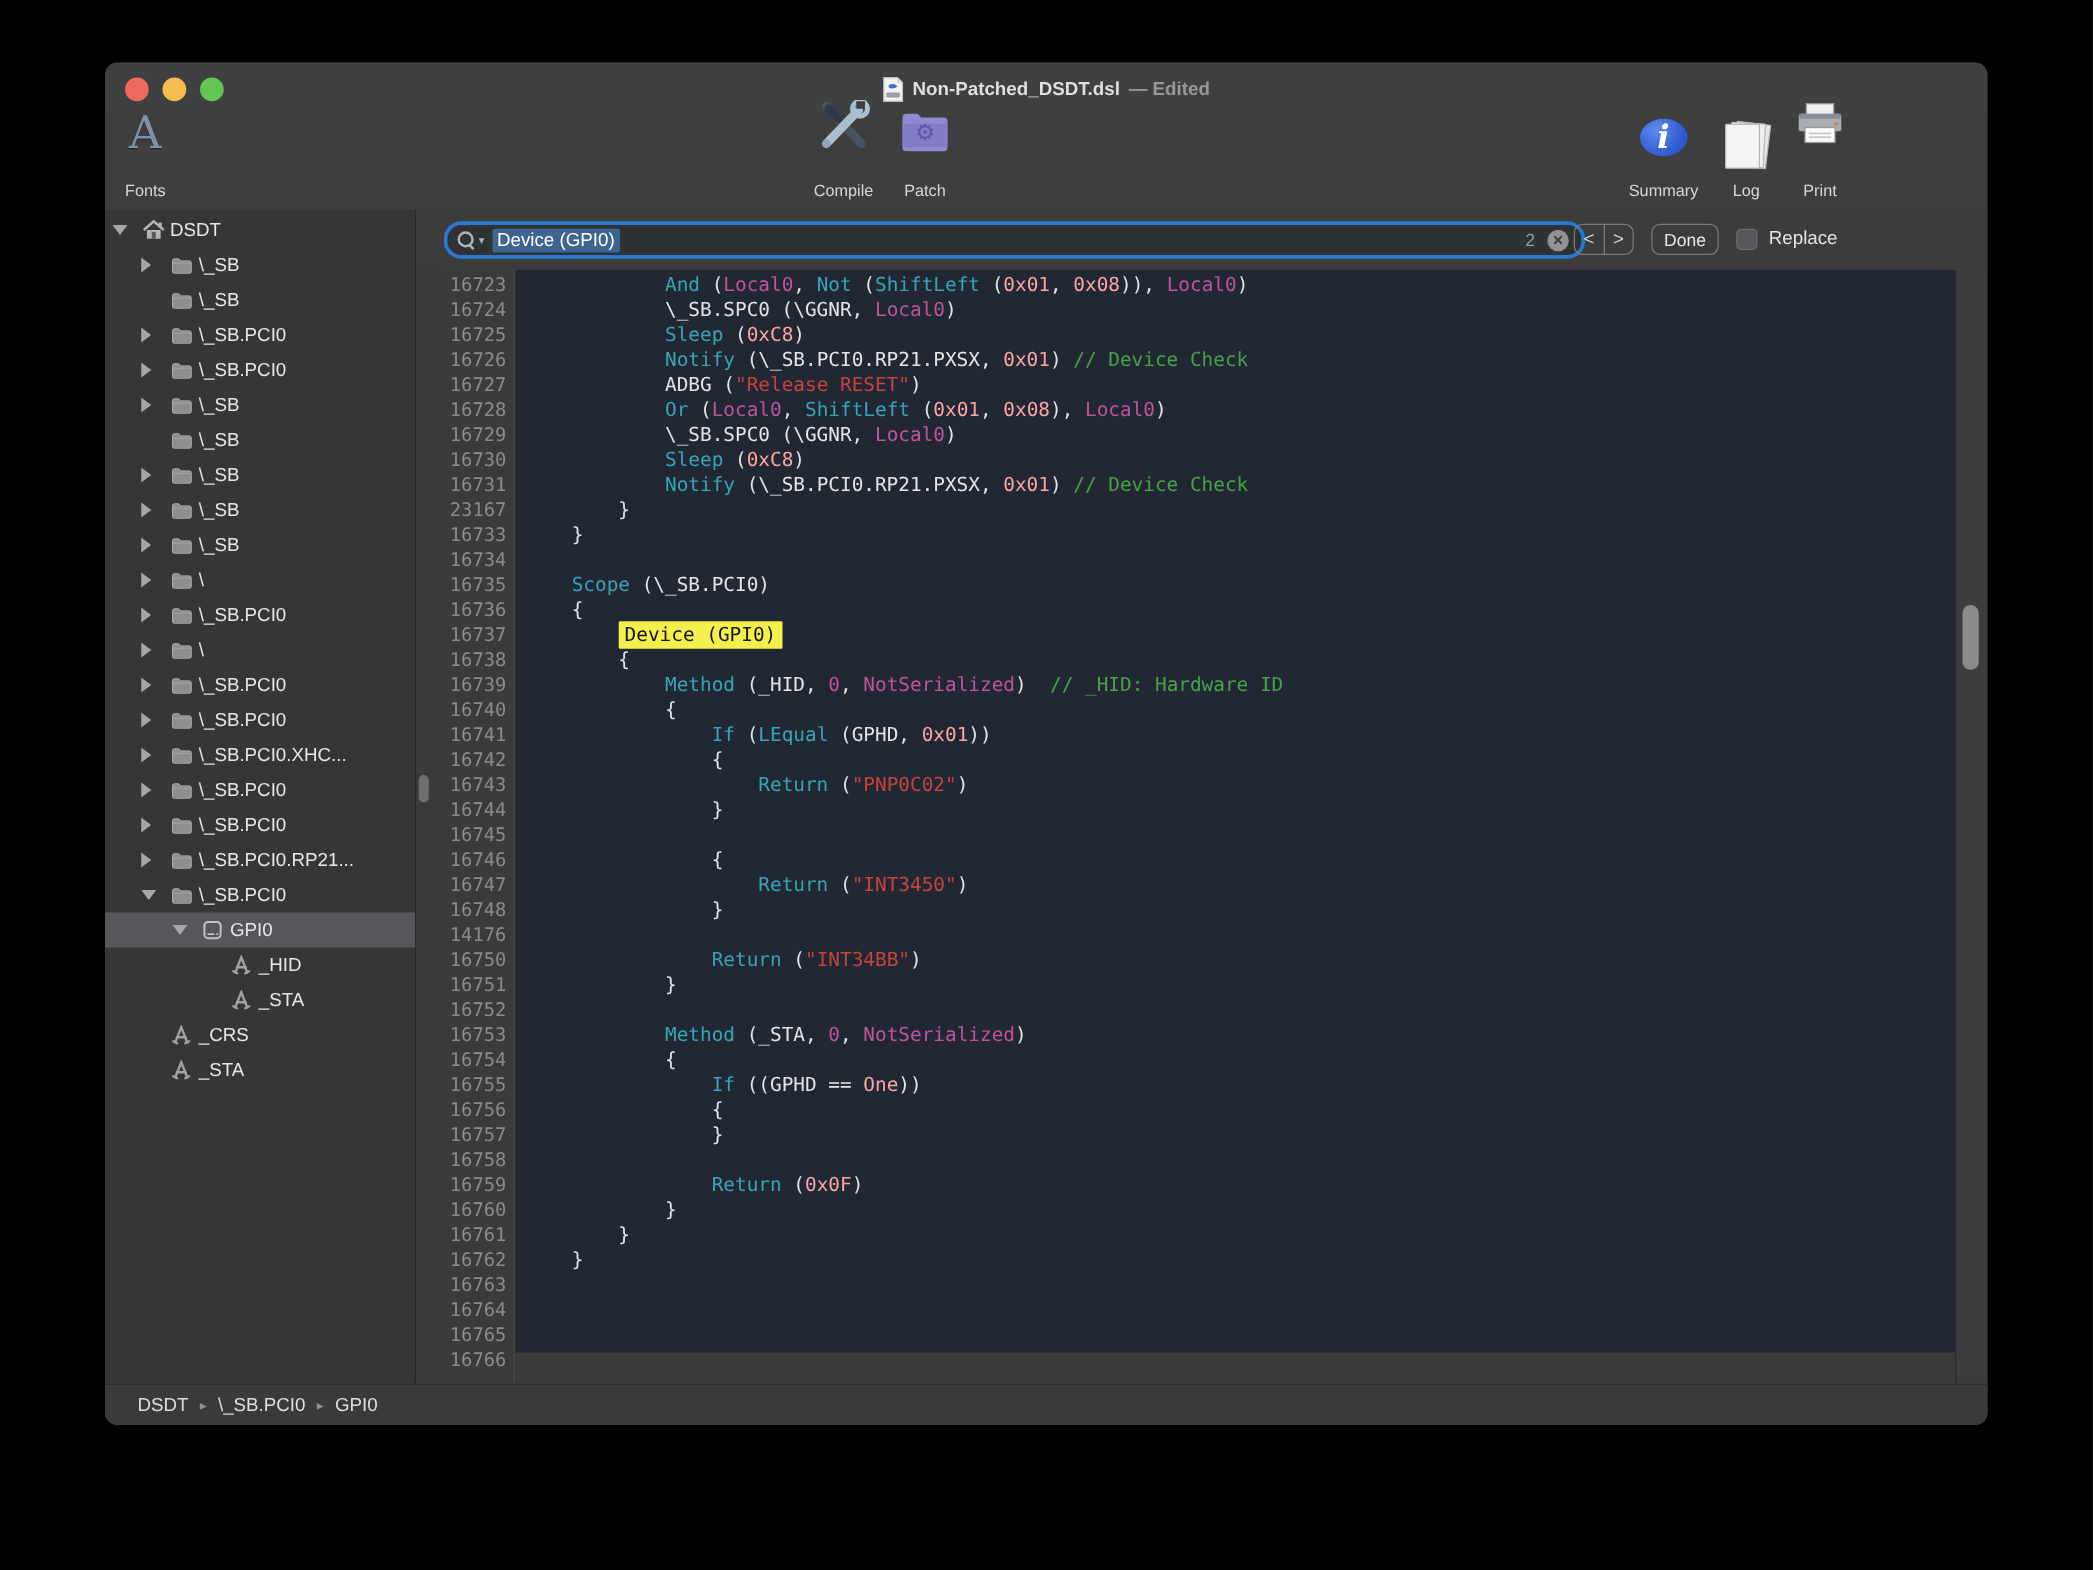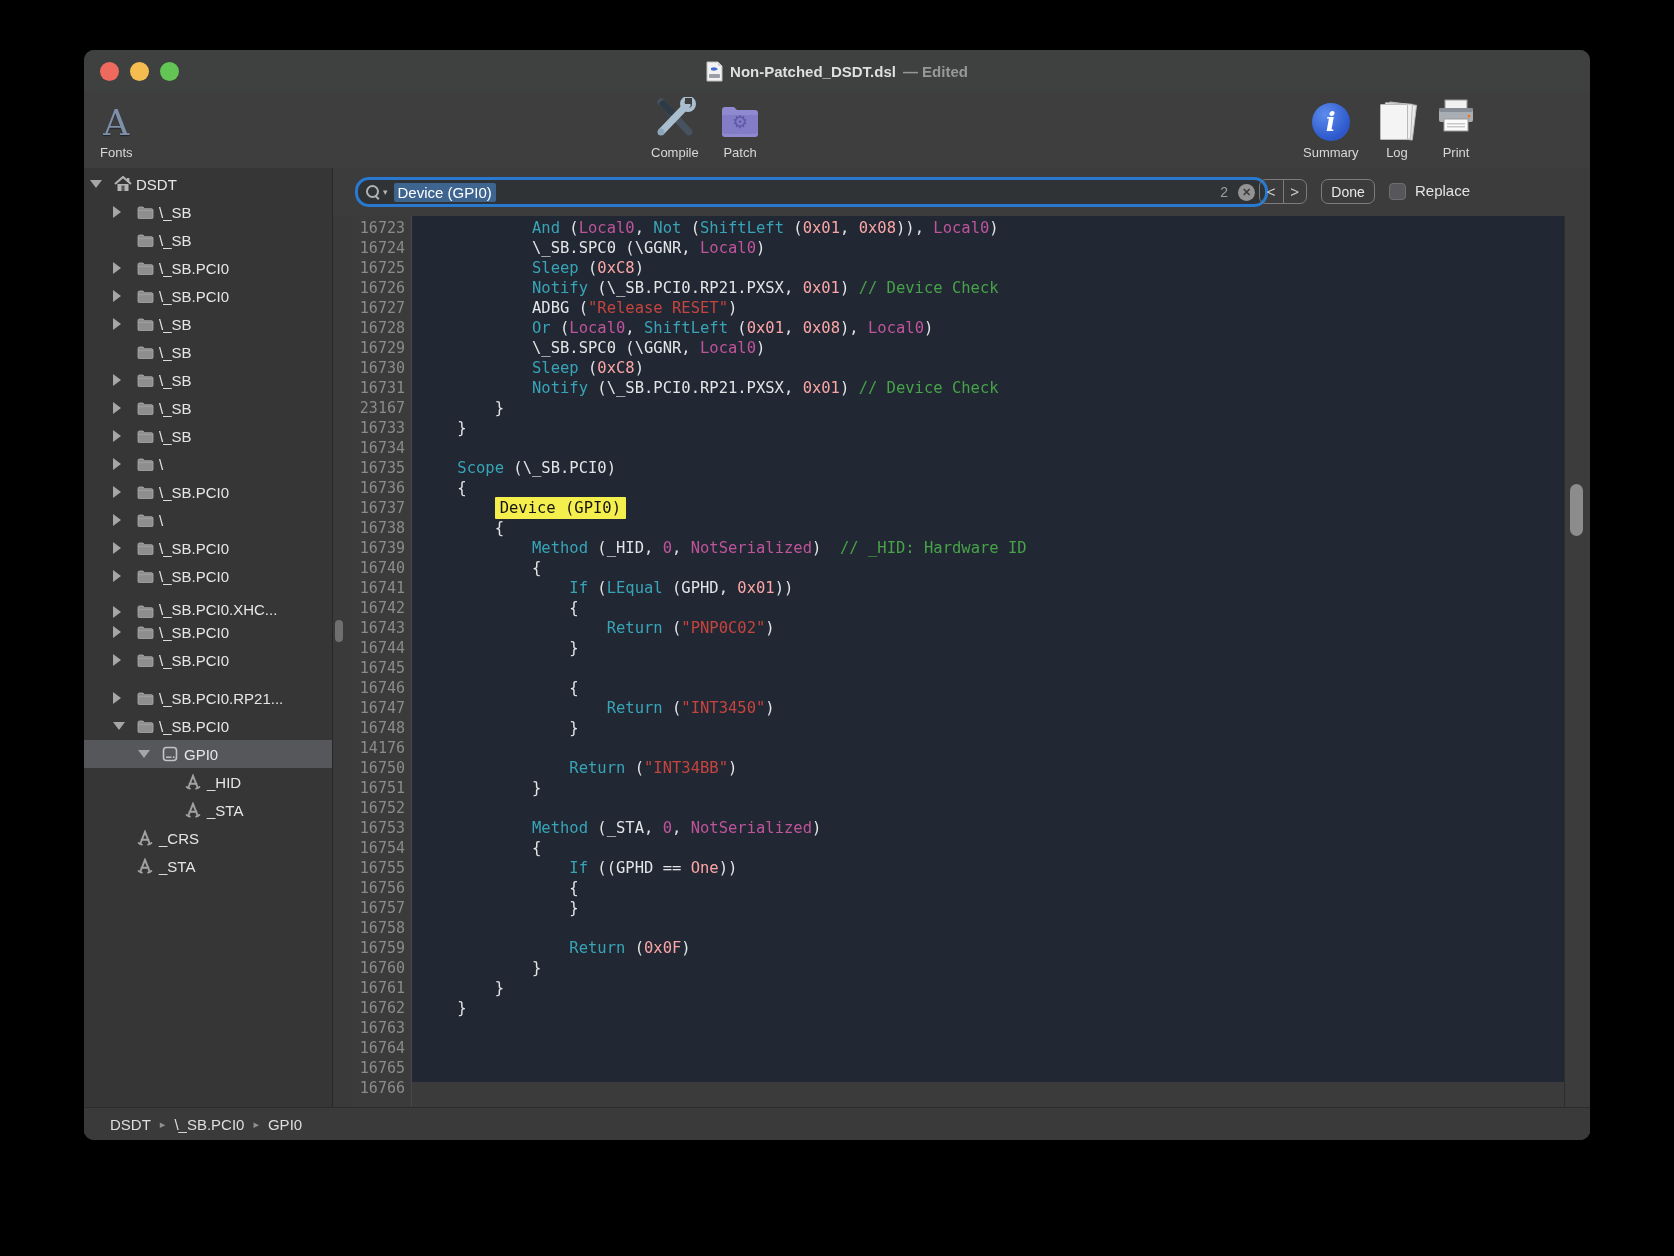--- a/index.html
+++ b/index.html
@@ -10,21 +10,21 @@
   .titlebar{position:relative;height:42px;background:#3f4040;}
   .lights{position:absolute;left:16px;top:12px;display:flex;gap:11px;}
   .light{width:19px;height:19px;border-radius:50%;}
   .title-wrap{position:absolute;left:0;right:0;top:0;height:42px;display:flex;align-items:center;justify-content:center;gap:7px;}
   .title-main{font-size:15px;color:#dfdfdf;font-weight:bold;}
   .title-edited{font-size:15px;color:#989898;font-weight:bold;}
   .docicon{width:17px;height:21px;position:relative;}
   
   .toolbar{position:relative;height:76px;background:#3e3e3e;border-bottom:1px solid #2a2a2a;}
   .tbtn{position:absolute;display:flex;flex-direction:column;align-items:center;justify-content:flex-end;height:64px;top:4px;cursor:default;}
-  .tbtn .tlabel{font-size:13px;color:#d8d8d8;margin-top:4px;text-align:right;}
+  .tbtn .tlabel{font-size:13px;color:#d8d8d8;margin-top:20px;text-align:right;}
   .fonts-a{font-family:"DejaVu Serif",serif;font-size:36px;line-height:36px;color:#7e8fa8;text-shadow:0 1px 1px #20242a;}
   .sum-circle{width:38px;height:38px;border-radius:50%;background:radial-gradient(circle at 35% 30%,#5d8cec,#2c58cc 70%);
      display:flex;align-items:center;justify-content:center;color:#fff;
      font-family:"DejaVu Serif",serif;font-style:italic;font-weight:bold;font-size:26px;}
   .log-stack{position:relative;width:40px;height:40px;}
   .log-stack i{position:absolute;width:26px;height:34px;background:#f4f4f4;border:1px solid #b9b9b9;border-radius:1px;}
   .log-stack i:nth-child(1){left:10px;top:2px;transform:rotate(7deg);background:#e8e8e8;}
   .log-stack i:nth-child(2){left:7px;top:2px;transform:rotate(3deg);background:#efefef;}
   .log-stack i:nth-child(3){left:3px;top:3px;}
   
@@ -339,21 +339,21 @@
               <span class="arr-right"></span>
             </span>
             <span class="ticon">
               <svg width="17" height="13" viewBox="0 0 17 13">
                 <path d="M1 2.5 q0 -1.5 1.5 -1.5 h3.5 l1.5 1.7 h7 q1.5 0 1.5 1.5 v7 q0 1.5 -1.5 1.5 h-12 q-1.5 0 -1.5 -1.5 z" fill="#8e8e8e" stroke="#aeaeae" stroke-width="0.8"></path>
                 <path d="M1 4.6 h15" stroke="#a4a4a4" stroke-width="0.8"></path>
               </svg>
             </span>
             <span>\_SB.PCI0</span>
           </div>
-          <div class="trow" style="padding-left: 29px; align-items: flex-end;">
+          <div class="trow" style="padding-left: 29px;">
             <span class="arrslot">
               <span class="arr-right"></span>
             </span>
             <span class="ticon">
               <svg width="17" height="13" viewBox="0 0 17 13">
                 <path d="M1 2.5 q0 -1.5 1.5 -1.5 h3.5 l1.5 1.7 h7 q1.5 0 1.5 1.5 v7 q0 1.5 -1.5 1.5 h-12 q-1.5 0 -1.5 -1.5 z" fill="#8e8e8e" stroke="#aeaeae" stroke-width="0.8"></path>
                 <path d="M1 4.6 h15" stroke="#a4a4a4" stroke-width="0.8"></path>
               </svg>
             </span>
             <span>\_SB.PCI0.XHC...</span>
@@ -375,21 +375,21 @@
               <span class="arr-right"></span>
             </span>
             <span class="ticon">
               <svg width="17" height="13" viewBox="0 0 17 13">
                 <path d="M1 2.5 q0 -1.5 1.5 -1.5 h3.5 l1.5 1.7 h7 q1.5 0 1.5 1.5 v7 q0 1.5 -1.5 1.5 h-12 q-1.5 0 -1.5 -1.5 z" fill="#8e8e8e" stroke="#aeaeae" stroke-width="0.8"></path>
                 <path d="M1 4.6 h15" stroke="#a4a4a4" stroke-width="0.8"></path>
               </svg>
             </span>
             <span>\_SB.PCI0</span>
           </div>
-          <div class="trow" style="padding-left: 29px; margin-top: 10px;">
+          <div class="trow" style="padding-left: 29px;">
             <span class="arrslot">
               <span class="arr-right"></span>
             </span>
             <span class="ticon">
               <svg width="17" height="13" viewBox="0 0 17 13">
                 <path d="M1 2.5 q0 -1.5 1.5 -1.5 h3.5 l1.5 1.7 h7 q1.5 0 1.5 1.5 v7 q0 1.5 -1.5 1.5 h-12 q-1.5 0 -1.5 -1.5 z" fill="#8e8e8e" stroke="#aeaeae" stroke-width="0.8"></path>
                 <path d="M1 4.6 h15" stroke="#a4a4a4" stroke-width="0.8"></path>
               </svg>
             </span>
             <span>\_SB.PCI0.RP21...</span>

